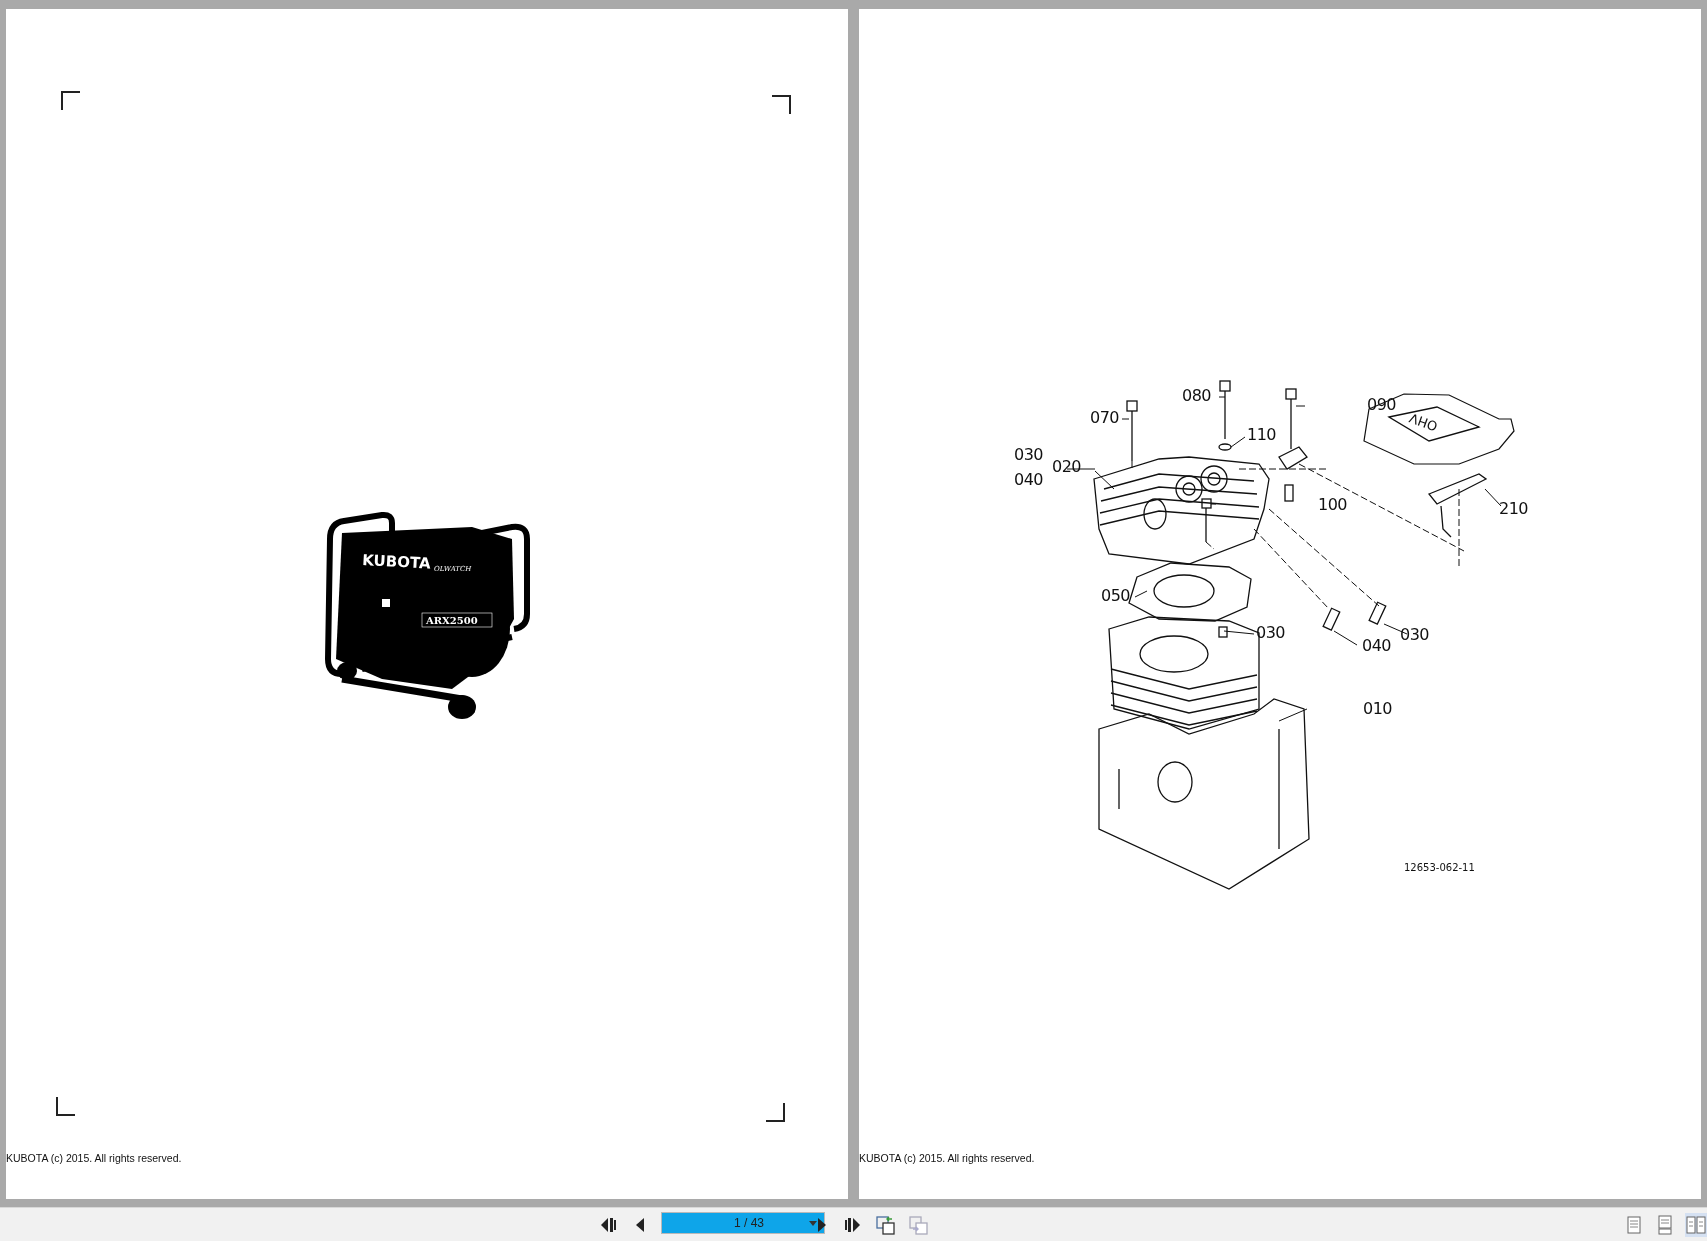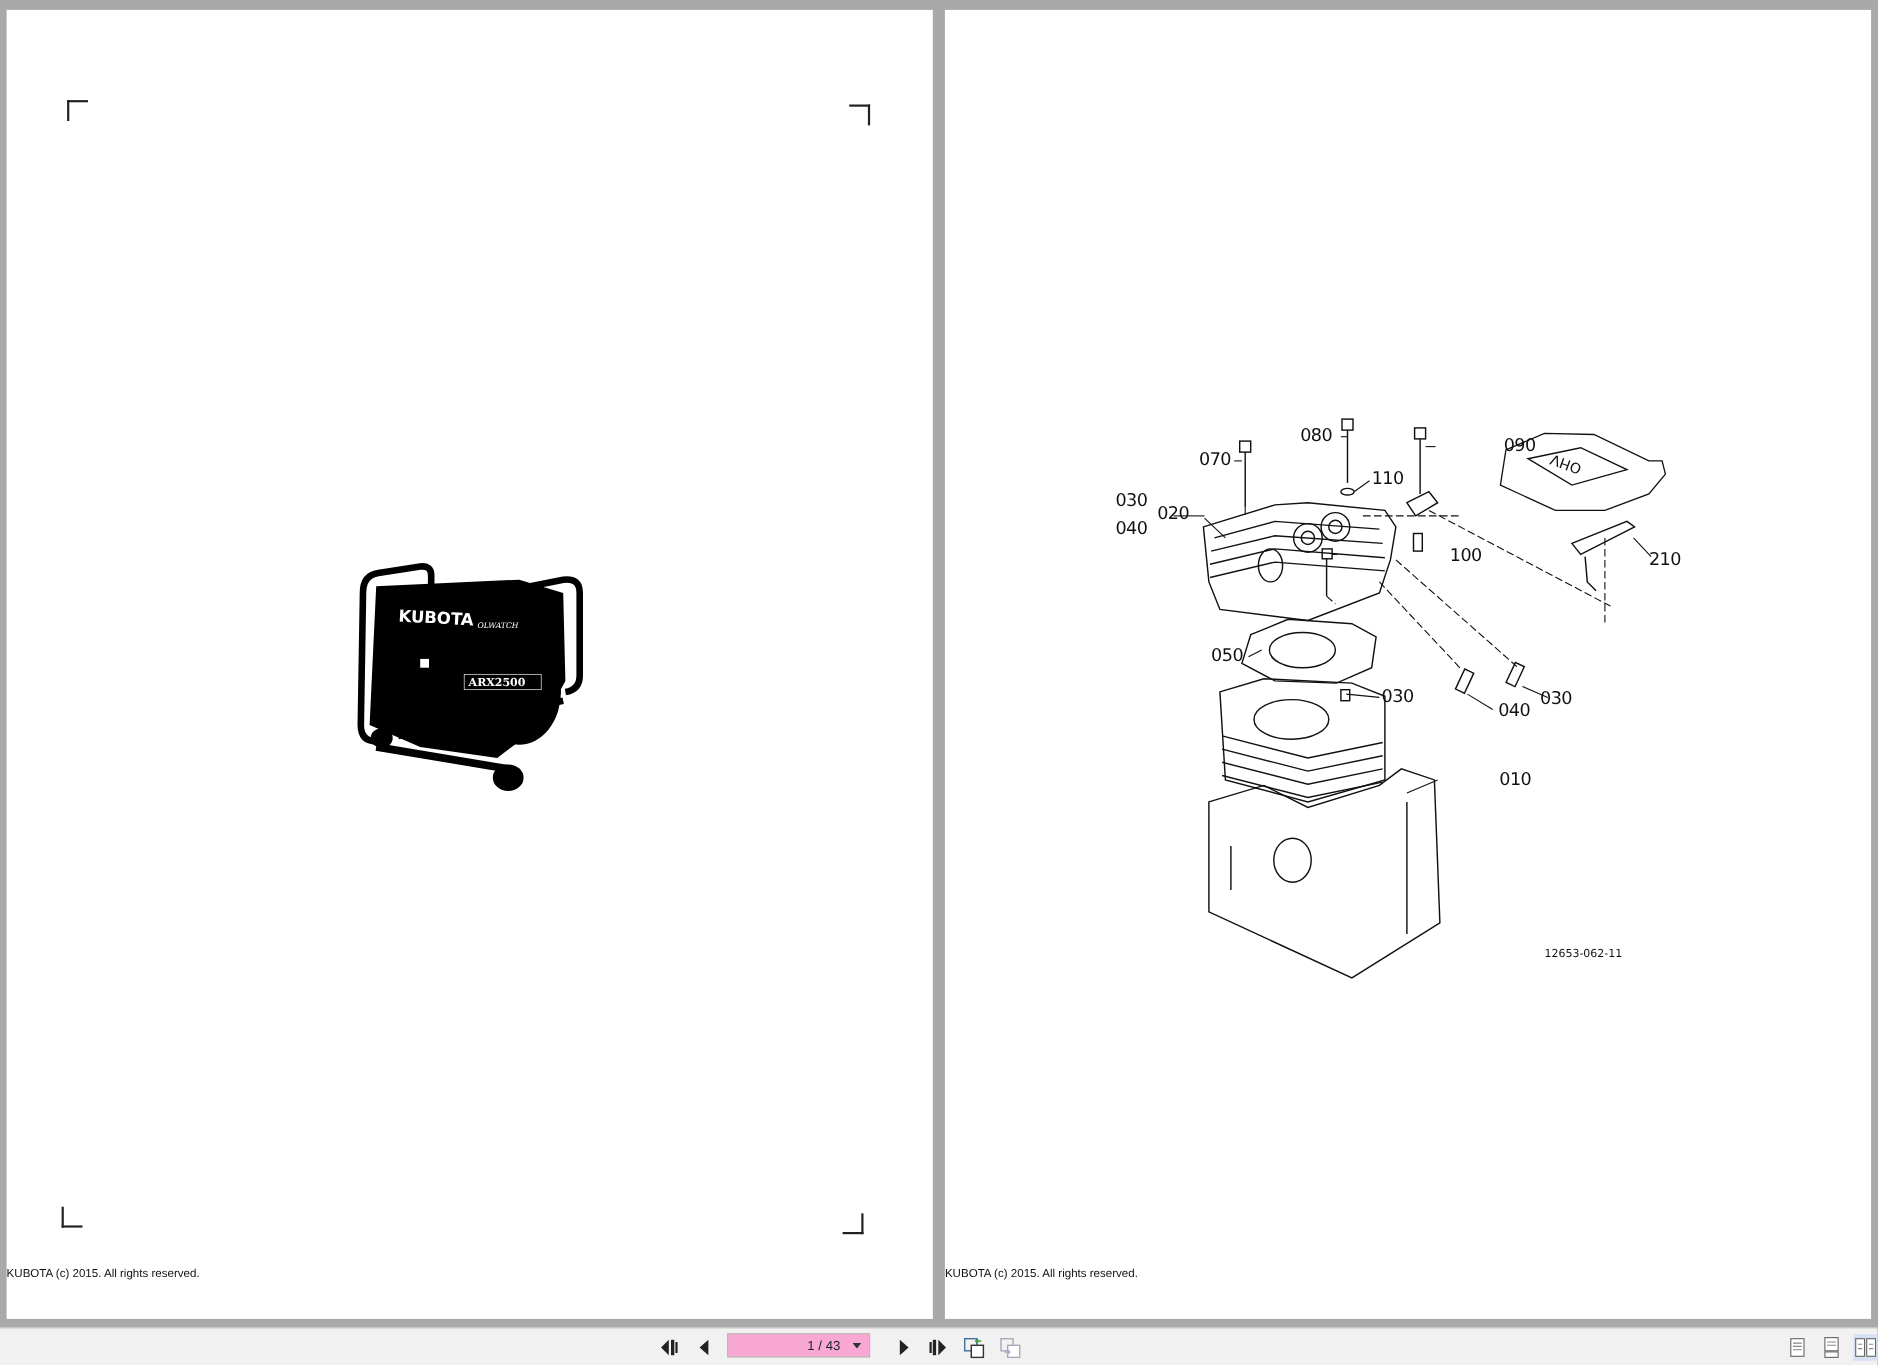--- a/index.html
+++ b/index.html
@@ -36,22 +36,22 @@
   
   #toolbar {
     position:absolute; left:0; top:1207px; width:1707px; height:34px;
     background:#f1f1f1; border-top:1px solid #d8d8d8;
   }
   .tb-btn {
     position:absolute; top:5px; width:24px; height:24px; display:flex;
     align-items:center; justify-content:center; cursor:pointer;
   }
   #page-input-wrap {
-    position:absolute; left:661px; top:4px; width:130px; height:22px;
-    background:#f9a8d4; border:1px solid #b9b9b9; box-sizing:border-box;
+    position:absolute; left:661px; top:4px; width:164px; height:22px;
+    background:#0ea5e9; border:1px solid #b9b9b9; box-sizing:border-box;
   }
   #page-input {
     position:absolute; left:0; top:0; width:122px; height:20px; border:none;
     outline:none; text-align:right; font-family:"Liberation Sans", sans-serif;
     font-size:12px; color:#222; background:transparent; padding:0 20px 0 0; box-sizing:border-box;
   }
   #page-dropdown {
     position:absolute; right:2px; top:0; width:18px; height:20px; display:flex;
     align-items:center; justify-content:center; cursor:pointer;
   }

